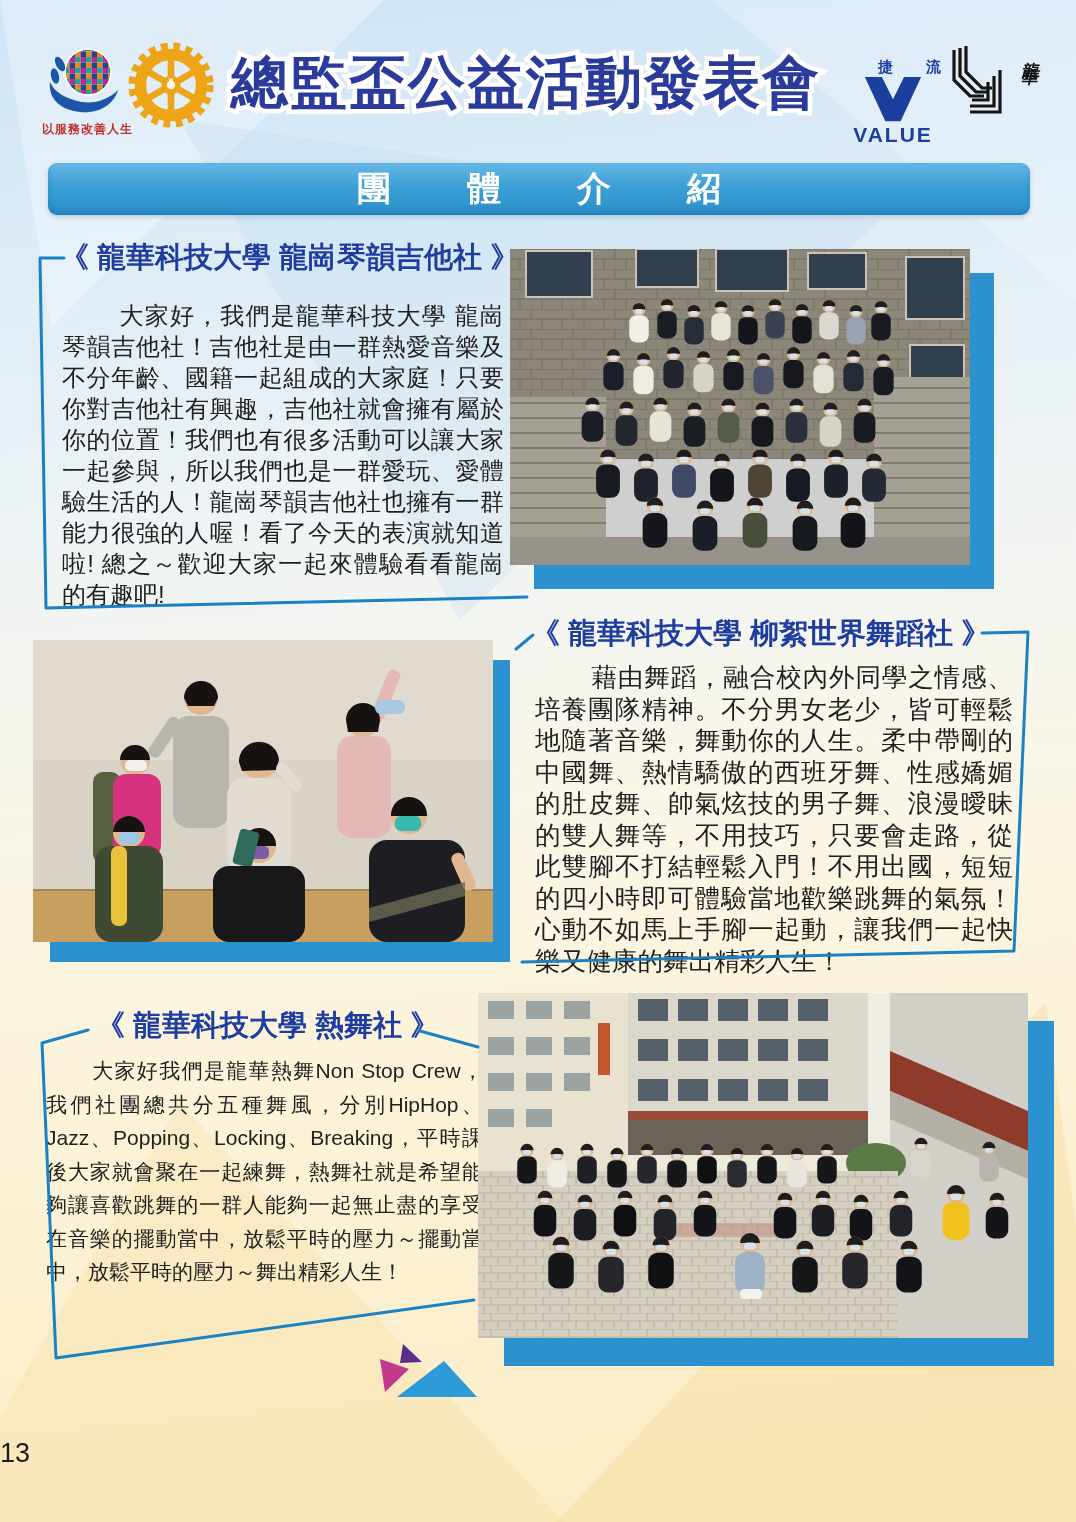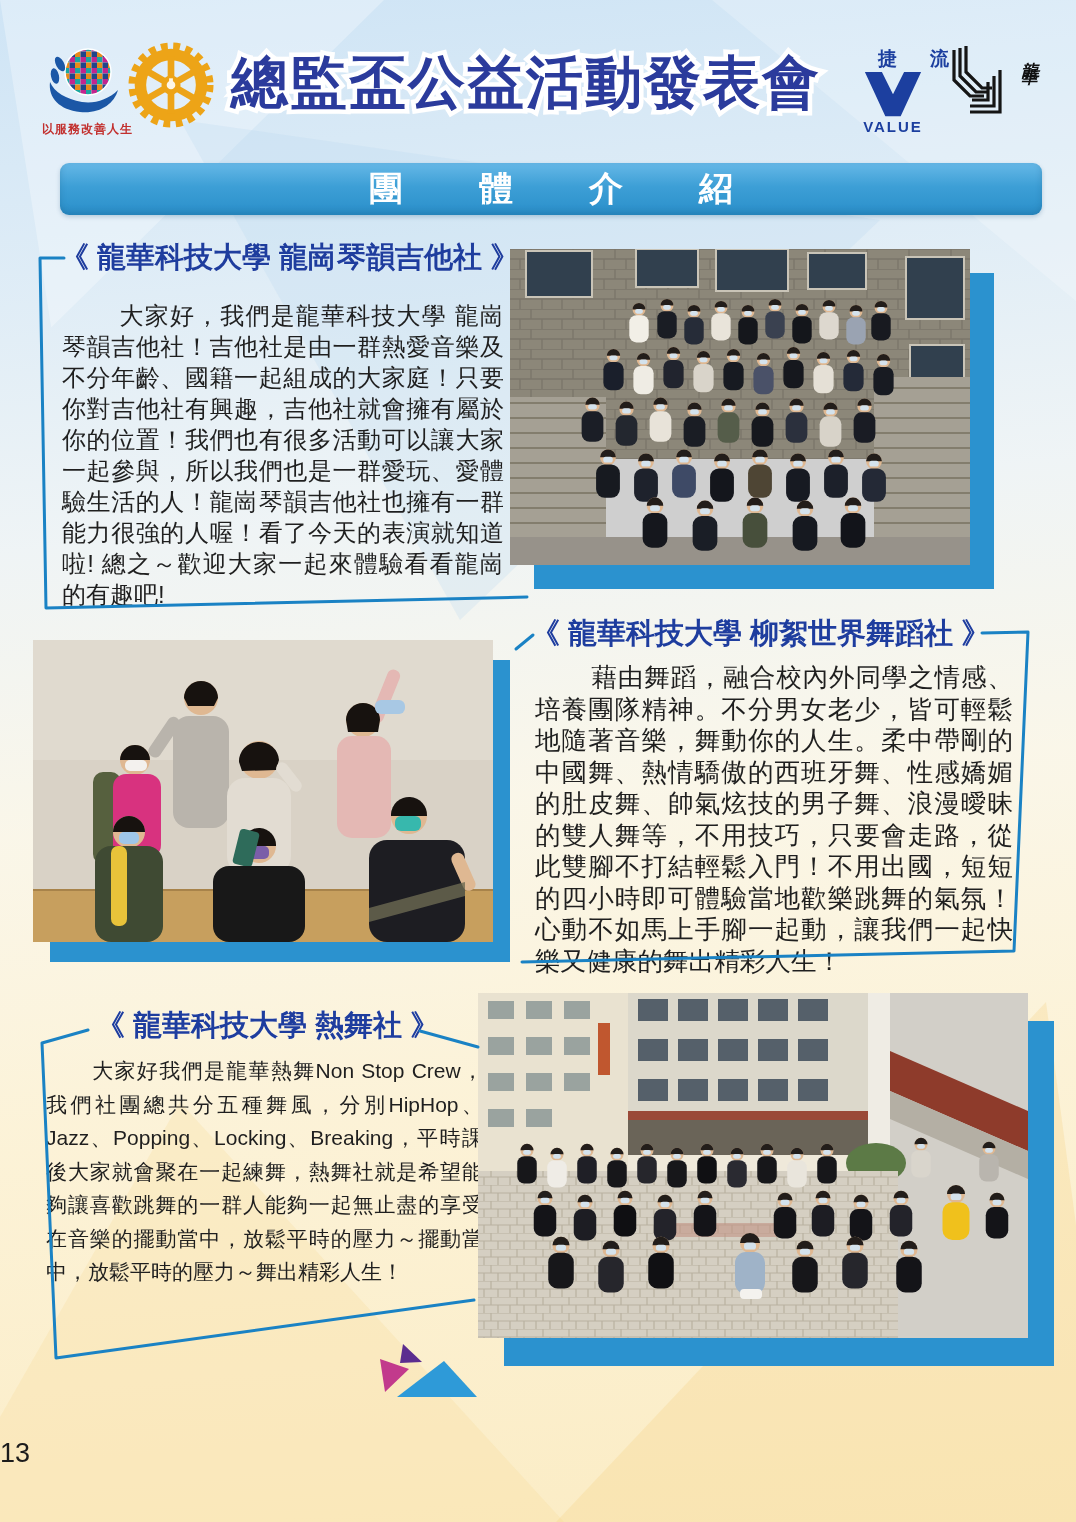--- a/index.html
+++ b/index.html
@@ -30,33 +30,33 @@
     display:grid;place-items:center;
   }
   .main-title span{
     grid-area:1/1;font-size:57px;font-weight:800;letter-spacing:2px;white-space:nowrap;
     font-family:Liberation Serif, serif;
   }
   .main-title .stroke{color:#2b3b9c;-webkit-text-stroke:9px #ffffff;text-shadow:0 0 6px rgba(255,255,255,0.9);}
   .main-title .fill{color:#2b3b9c;}
 
   .logo-value{position:absolute;left:845px;top:46px;width:96px;height:96px;text-align:center;color:#1c3f9f;}
-  .logo-value .vtext{font-size:19px;font-weight:bold;letter-spacing:33px;text-indent:33px;white-space:nowrap;}
+  .logo-value .vtext{font-size:15px;font-weight:bold;letter-spacing:33px;text-indent:33px;white-space:nowrap;margin-top:12px;}
   .logo-value svg{display:block;margin:0 auto;width:64px;height:46px;}
-  .logo-value .vsub{font-size:15px;font-weight:800;letter-spacing:2px;}
+  .logo-value .vsub{font-size:21px;font-weight:800;letter-spacing:2px;}
   .logo-lunghwa{position:absolute;left:948px;top:44px;width:110px;height:100px;display:flex;gap:8px;}
   .logo-lunghwa svg{width:62px;height:92px;}
   .lh-text{writing-mode:vertical-rl;font-size:17px;font-weight:bold;color:#101010;font-style:italic;letter-spacing:6px;margin-top:4px;}
 
   
   .banner{
     position:absolute;left:48px;top:163px;width:982px;height:52px;border-radius:9px;
     background:linear-gradient(180deg,#66b8e7 0%,#3d9fd6 45%,#2a8fca 100%);
     box-shadow:0 2px 4px rgba(40,90,130,0.25), inset 0 -3px 6px rgba(20,80,120,0.25);
-    display:flex;align-items:center;justify-content:center;margin-left:12px;
+    display:flex;align-items:center;justify-content:center;
   }
   .banner span{color:#ffffff;font-size:34px;font-weight:bold;letter-spacing:76px;text-indent:76px;white-space:nowrap;}
 
   
   .sec-title{position:absolute;margin:0;color:#1e3d9e;font-weight:800;white-space:nowrap;
     text-shadow:0 0 1px rgba(255,255,255,0.8);}
   .t1{left:60px;top:238px;font-size:29px;}
   .t2{left:531px;top:614px;font-size:29px;}
   .t3{left:96px;top:1006px;font-size:29px;}
   .sec-body{position:absolute;margin:0;color:#1f1f1f;text-align:justify;}

